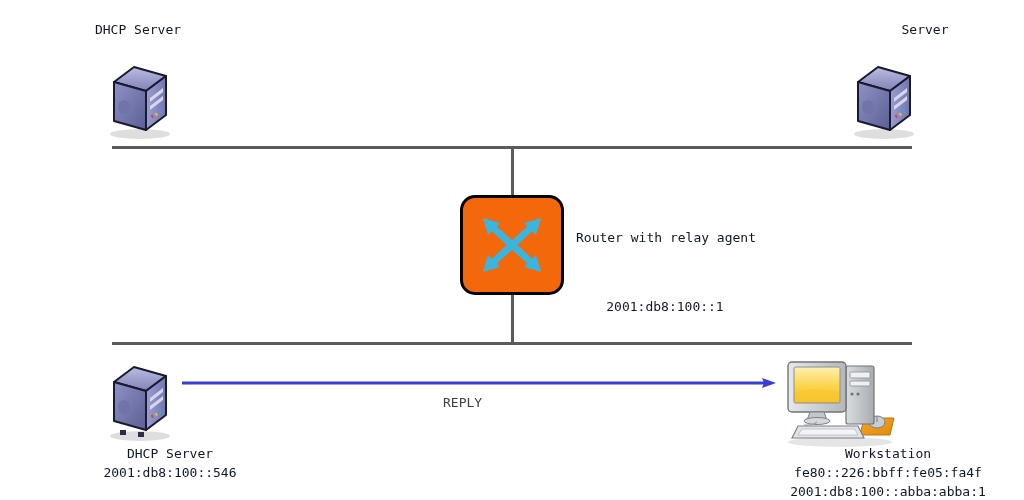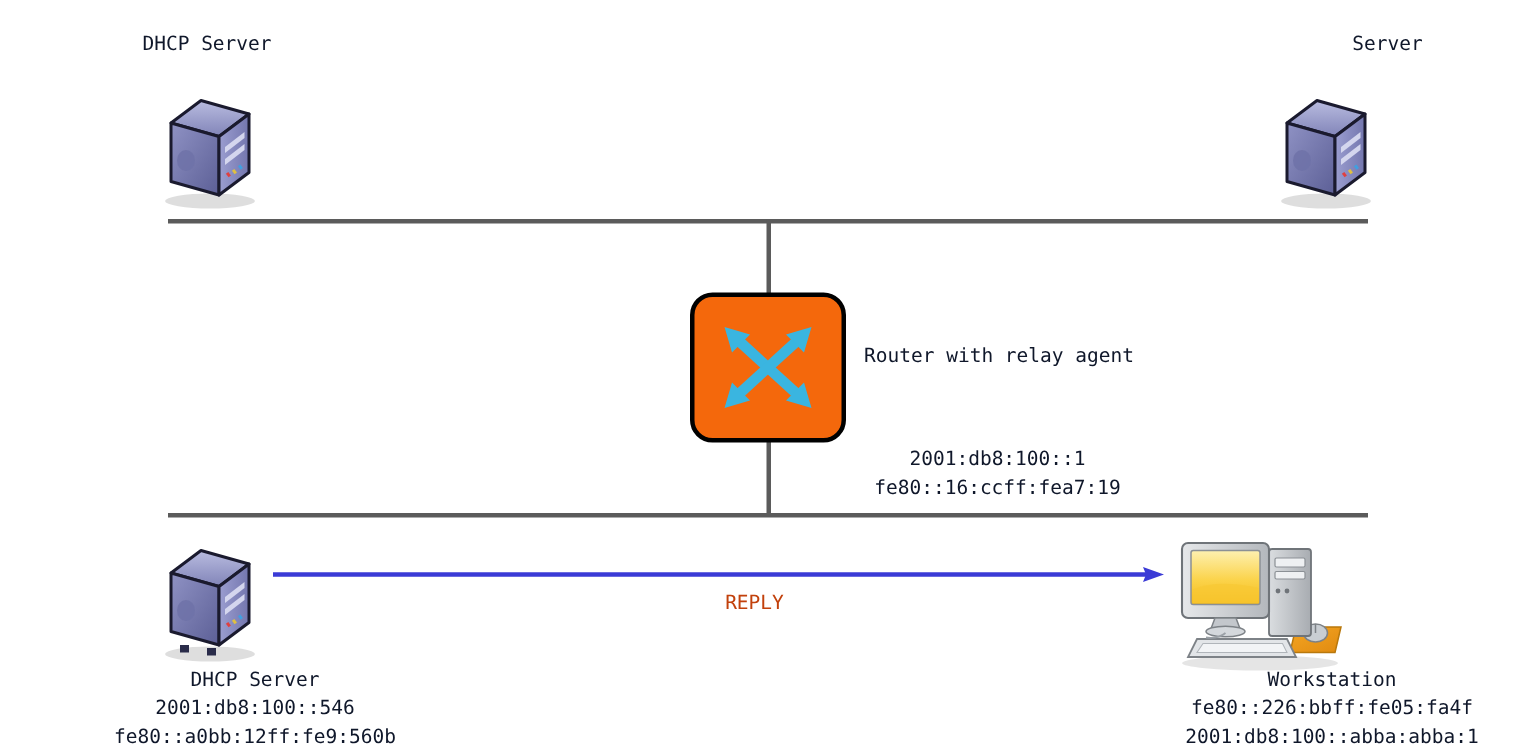--- a/index.html
+++ b/index.html
@@ -54,23 +54,22 @@
   
   .workstation { position: absolute; }
   .workstation svg { display: block; }
   
   .arrow { position: absolute; }
   .arrow svg { display: block; }
   .arrow-label {
     position: absolute;
     font-family: "DejaVu Sans Mono", "Liberation Mono", monospace;
     font-size: 13px;
-    color: #c2410c;
+    color: #404040;
     white-space: pre;
-    text-align: center;
   }
 </style>
 </head>
 <body>
 
 <div id="canvas">
 
   <div class="label-block" style="left:28px; top:20px; width:220px;">
     <div class="label" style="position:static;">DHCP Server</div>
   </div>
@@ -150,21 +149,20 @@
     </svg>
   </div>
 
 
   <div class="label-block" style="left:568px; top:228px; width:196px;">
     <div class="label" style="position:static;">Router with relay agent</div>
   </div>
 
   <div class="label-block" style="left:575px; top:261px; width:180px;margin-top:36px;">
     <div class="label" style="position:static;">2001:db8:100::1</div>
-    <div class="label" style="position:static;">fe80::16:ccff:fea7:19</div>
   </div>
 
   <div class="bus" style="left:112px; top:342px; width:800px;"></div>
 
   <div class="server-icon" style="left:104px; top:360px;">
     <svg width="72" height="82" viewBox="0 0 72 82">
       <ellipse cx="36" cy="76" rx="30" ry="5" fill="#000000" opacity="0.13"></ellipse>
       <path d="M10 22 L30 7 L62 16 L42 31 Z" fill="url(#sgTopC)" stroke="#1a1a2e" stroke-width="2" stroke-linejoin="round"></path>
       <path d="M10 22 L42 31 L42 70 L10 61 Z" fill="url(#sgTopA)" stroke="#1a1a2e" stroke-width="2" stroke-linejoin="round"></path>
       <path d="M42 31 L62 16 L62 55 L42 70 Z" fill="url(#sgTopB)" stroke="#1a1a2e" stroke-width="2" stroke-linejoin="round"></path>
@@ -175,21 +173,20 @@
       <rect x="55" y="50" width="2" height="3" fill="#40a0e0" transform="rotate(-36 56 51)"></rect>
       <ellipse cx="20" cy="47" rx="6" ry="7" fill="#6f72a8" opacity="0.85"></ellipse>
       <rect x="16" y="70" width="6" height="5" fill="#2a2c4a"></rect>
       <rect x="34" y="72" width="6" height="5" fill="#2a2c4a"></rect>
     </svg>
   </div>
 
   <div class="label-block" style="left:30px; top:444px; width:280px;">
     <div class="label" style="position:static;">DHCP Server</div>
     <div class="label" style="position:static;">2001:db8:100::546</div>
-    <div class="label" style="position:static;">fe80::a0bb:12ff:fe9:560b</div>
   </div>
 
   <div class="arrow" style="left:180px; top:372px;">
     <svg width="600" height="22" viewBox="0 0 600 22">
       <line x1="2" y1="11" x2="586" y2="11" stroke="#3b3bd6" stroke-width="3"></line>
       <polygon points="596,11 582,6 584,11 582,16" fill="#3b3bd6"></polygon>
     </svg>
   </div>
   <div class="arrow-label" style="left:443px; top:395px; width:120px;">REPLY</div>
 

